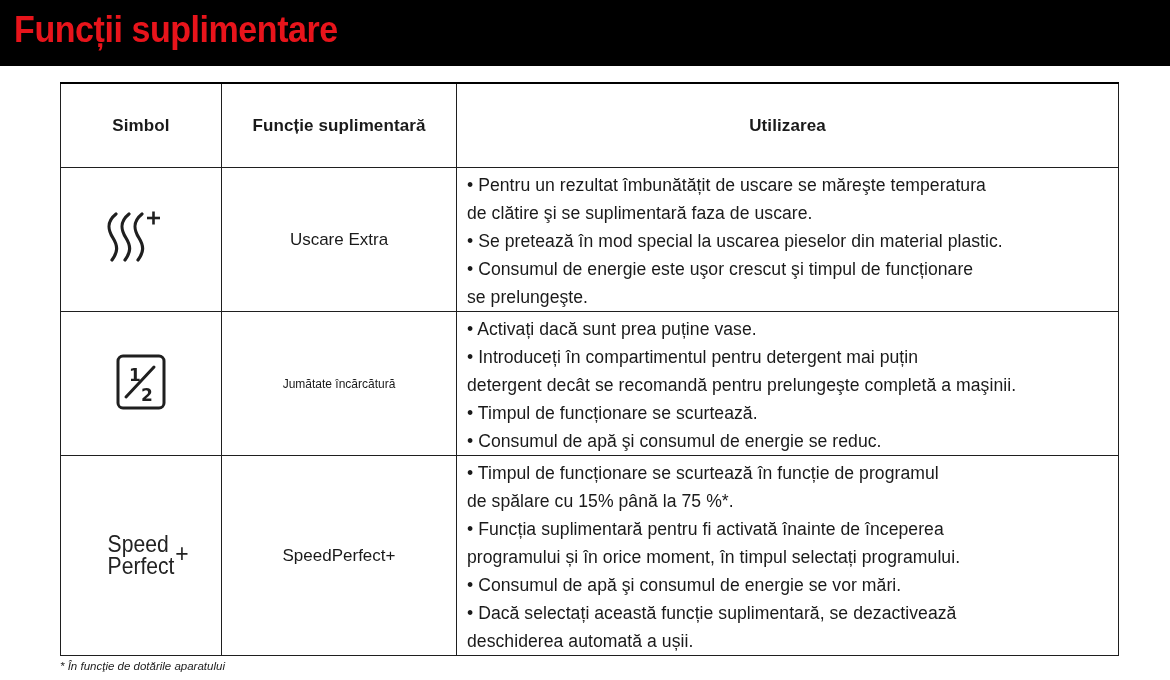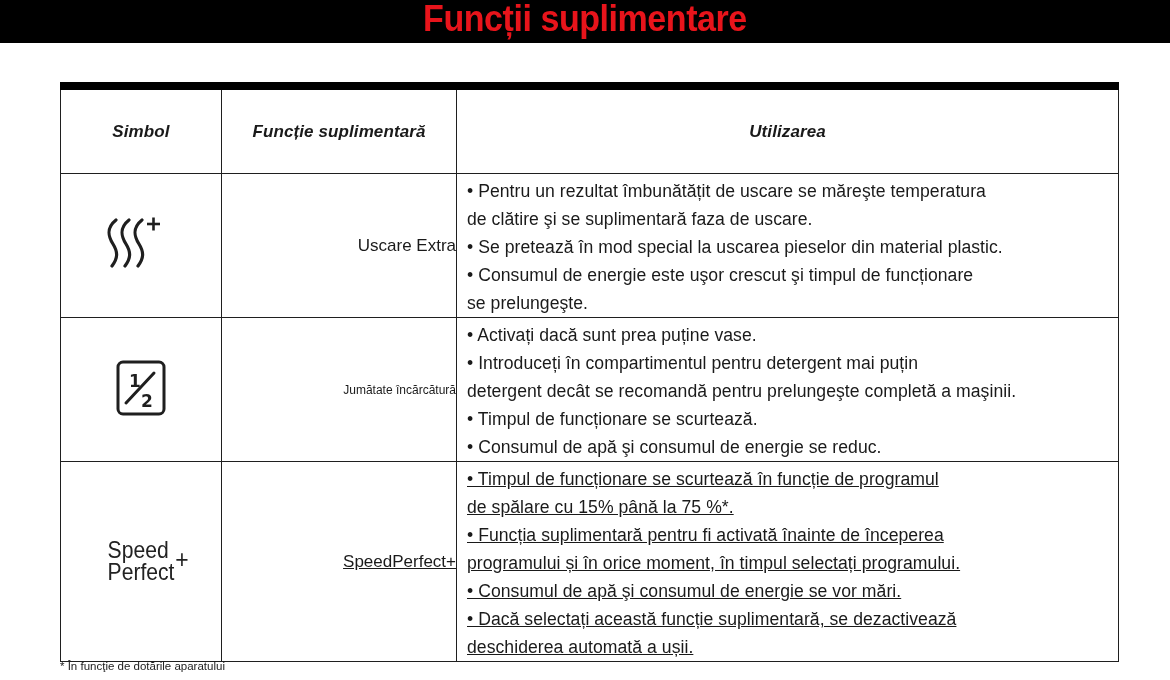--- a/index.html
+++ b/index.html
@@ -7,25 +7,24 @@
       padding: 0;
       width: 1170px;
       height: 680px;
       background: #ffffff;
       overflow: hidden;
     }
     .title-bar {
       position: absolute;
       left: 0; top: 0;
       width: 1170px;
-      height: 43px;
+      height: 66px;
       background: #000000;
       display: flex;
       align-items: center;
-      justify-content: center;
     }
     .title-bar h1 {
       margin: 0;
       color: #e8141b;
       font-family: "Liberation Sans", sans-serif;
       font-weight: bold;
       font-size: 37px;
       letter-spacing: -0.5px;
       transform: scaleX(0.92);
       position: relative;
@@ -38,61 +37,62 @@
       width: 1058px;
       border-collapse: collapse;
       font-family: "DejaVu Sans", sans-serif;
       color: #1a1a1a;
       table-layout: fixed;
     }
     table.fx td, table.fx th {
       border: 1.5px solid #1f1f1f;
       padding: 0;
     }
-    table.fx tr:first-child th { border-top: 8px solid #000000; font-style: italic; }
+    table.fx tr:first-child th { border-top: 2px solid #000000; }
     table.fx th {
       height: 83px;
       font-weight: bold;
       font-size: 17px;
       text-align: center;
       vertical-align: middle;
       font-family: "Liberation Sans", sans-serif;
       letter-spacing: 0.1px;
     }
     col.c1 { width: 161px; }
     col.c2 { width: 235px; }
     col.c3 { width: 662px; }
     .sym {
       text-align: center;
       vertical-align: middle;
     }
     .fname {
-      text-align: right;
+      text-align: center;
       vertical-align: middle;
       font-size: 17px;
       font-family: "Liberation Sans", sans-serif;
     }
     .fname.small { font-size: 12px; }
     .usage {
       vertical-align: top;
       padding: 3px 8px 0 10px !important;
       font-family: "Liberation Sans", sans-serif;
       font-size: 17.6px;
       line-height: 28px;
       letter-spacing: 0.05px;
     }
     .usage .line { white-space: nowrap; display: block; }
     tr.r1 td { height: 137px; }
     tr.r2 td { height: 138px; }
-    tr.r3 td { height: 194px; text-decoration: underline; }
+    tr.r3 td { height: 194px; }
     .footnote {
       position: absolute;
       left: 60px;
       top: 660px;
       font-family: "Liberation Sans", sans-serif;
+      font-style: italic;
       font-size: 11.5px;
       color: #222;
     }
     .speed-logo {
       display: inline-block;
       position: relative;
       font-family: "Liberation Sans", sans-serif;
       font-size: 24px;
       line-height: 22px;
       text-align: left;

